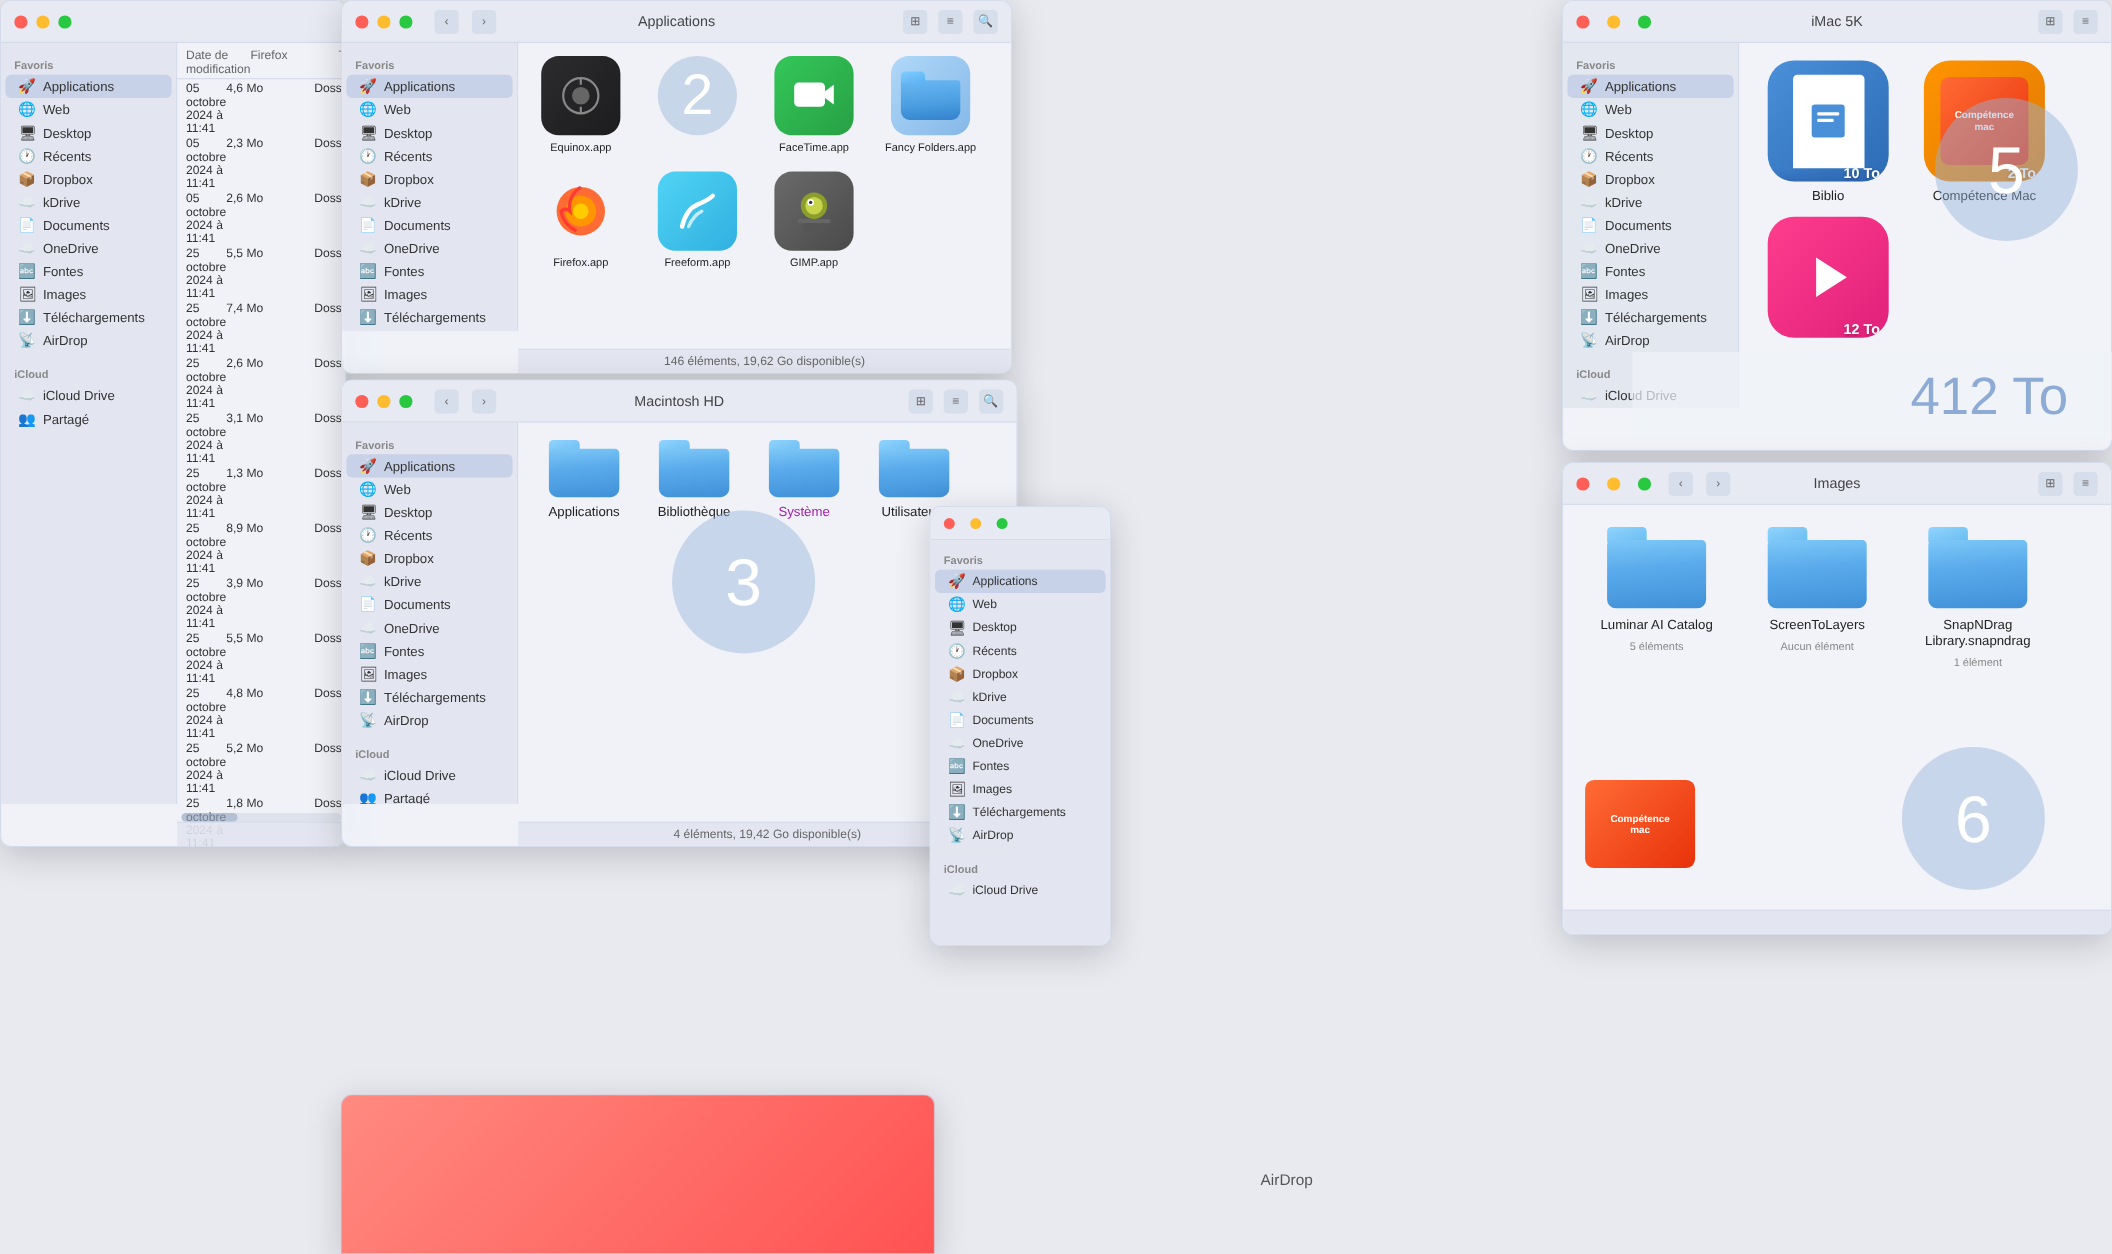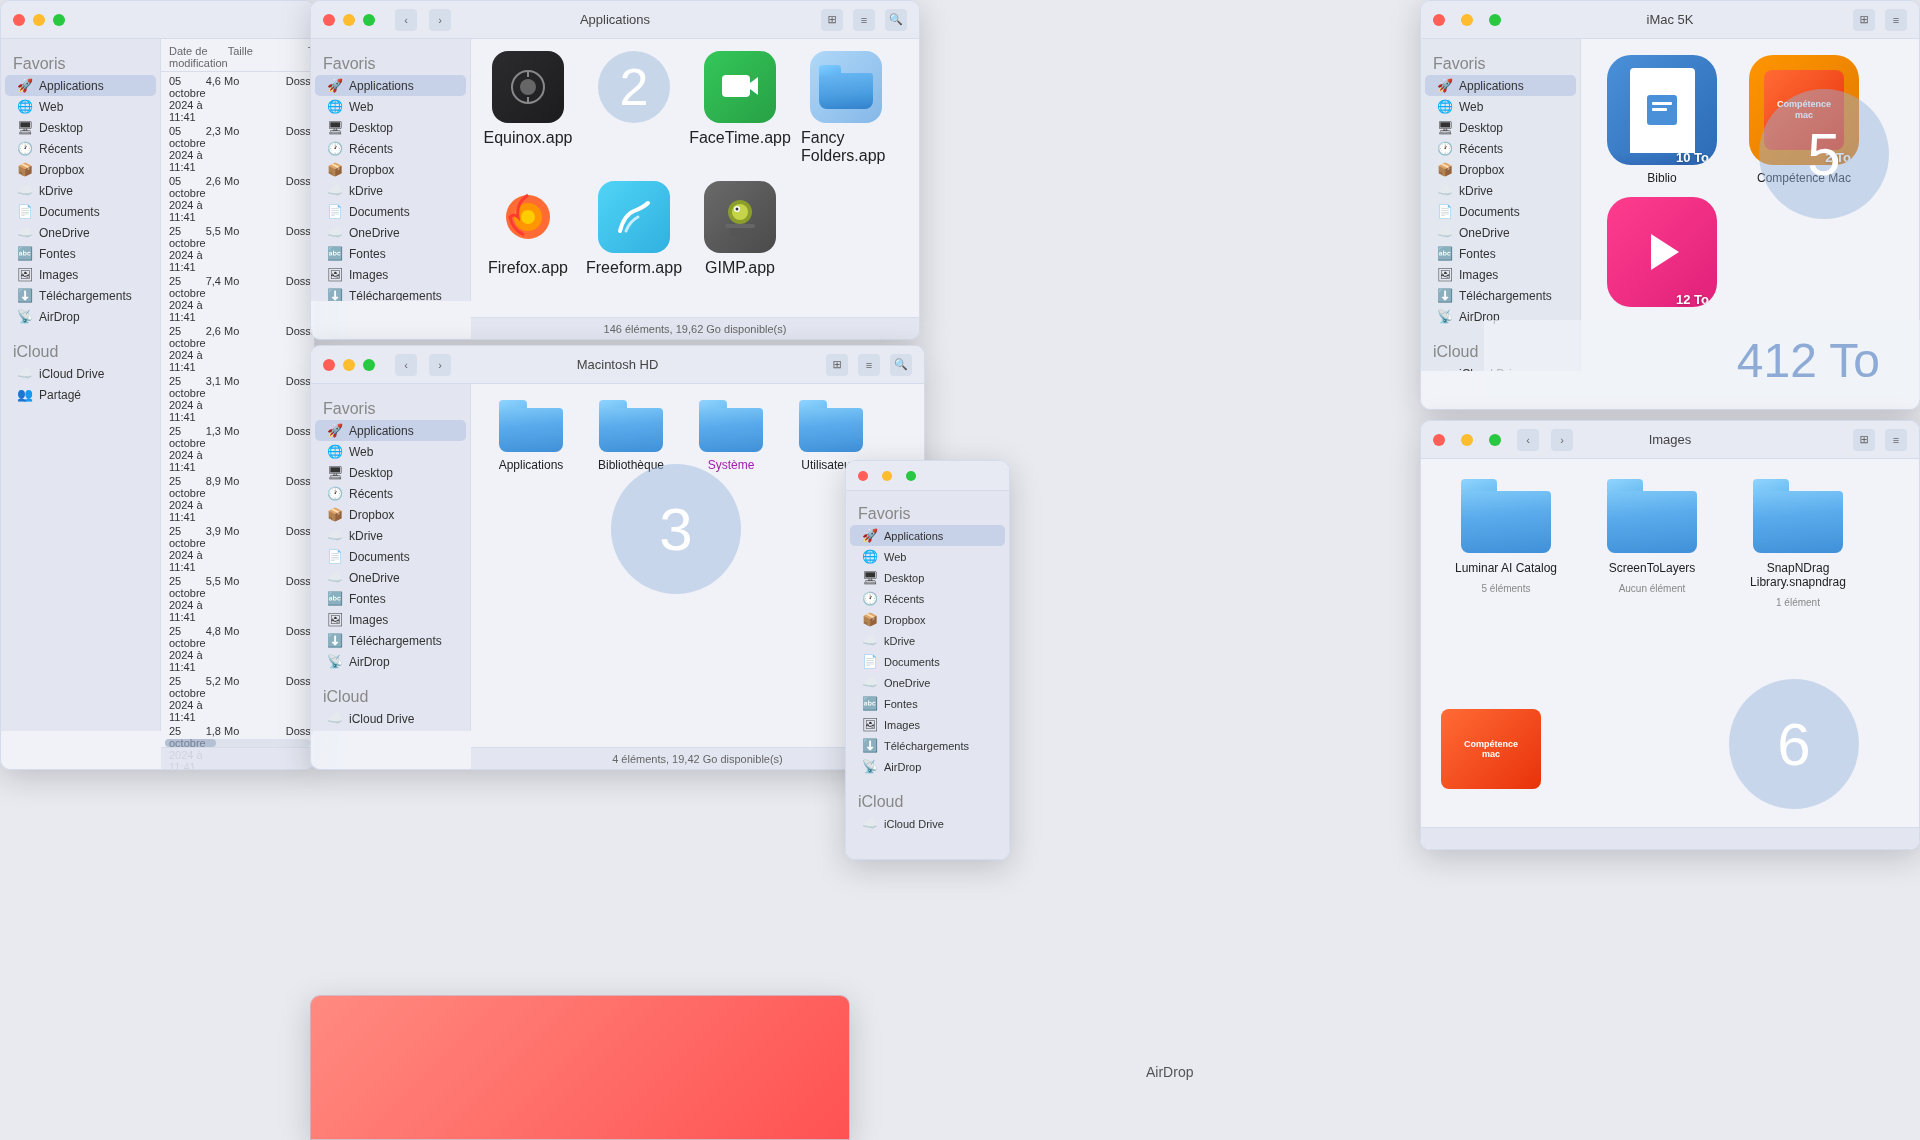--- a/index.html
+++ b/index.html
@@ -52,21 +52,21 @@
     .sidebar {
       width: 160px;
       background: rgba(225,228,238,0.85);
       height: calc(100% - 38px);
       float: left;
       padding: 8px 0;
       border-right: 1px solid rgba(200,210,228,0.5);
       overflow: hidden;
     }
     .sidebar-section-label {
-      font-size: 16px; color: #888; font-weight: 400;
+      font-size: 10px; color: #888; font-weight: 700;
       padding: 8px 12px 2px; text-transform: none;
     }
     .sidebar-item {
       display: flex; align-items: center; gap: 6px;
       padding: 3px 12px; font-size: 12px; color: #333;
       cursor: pointer; border-radius: 5px; margin: 0 4px;
     }
     .sidebar-item.active { background: rgba(180,195,225,0.6); }
     .sidebar-icon { font-size: 13px; width: 16px; text-align: center; }
 
@@ -90,21 +90,21 @@
     }
     .icon-item {
       display: flex; flex-direction: column; align-items: center;
       gap: 6px; width: 90px; cursor: pointer;
     }
     .icon-img {
       width: 72px; height: 72px; border-radius: 16px;
       display: flex; align-items: center; justify-content: center;
       font-size: 36px; overflow: hidden;
     }
-    .icon-label { font-size: 16px; color: #222; text-align: left; }
+    .icon-label { font-size: 10px; color: #222; text-align: center; }
 
     
     .status-bar {
       position: absolute; bottom: 0; left: 0; right: 0; height: 22px;
       background: rgba(225,228,238,0.9);
       border-top: 1px solid rgba(200,210,228,0.5);
       display: flex; align-items: center; justify-content: center;
       font-size: 11px; color: #666;
     }
 
@@ -306,21 +306,21 @@
       </div>
       <div class="sidebar-item">
         <span class="sidebar-icon">👥</span>
         <span>Partagé</span>
       </div>
     </div>
 
     <div style="flex:1; overflow:hidden; padding: 4px 0; position:relative;">
       <div class="file-list-header">
         <span>Date de modification</span>
-        <span>Taille</span>
+        <span>Firefox</span>
         <span>Type</span>
       </div>
       <div class="file-list">
         <div class="file-row">
             <span>05 octobre 2024 à 11:41</span>
             <span>4,6 Mo</span>
             <span>Dossier</span>
           </div>
         <div class="file-row">
             <span>05 octobre 2024 à 11:41</span>

